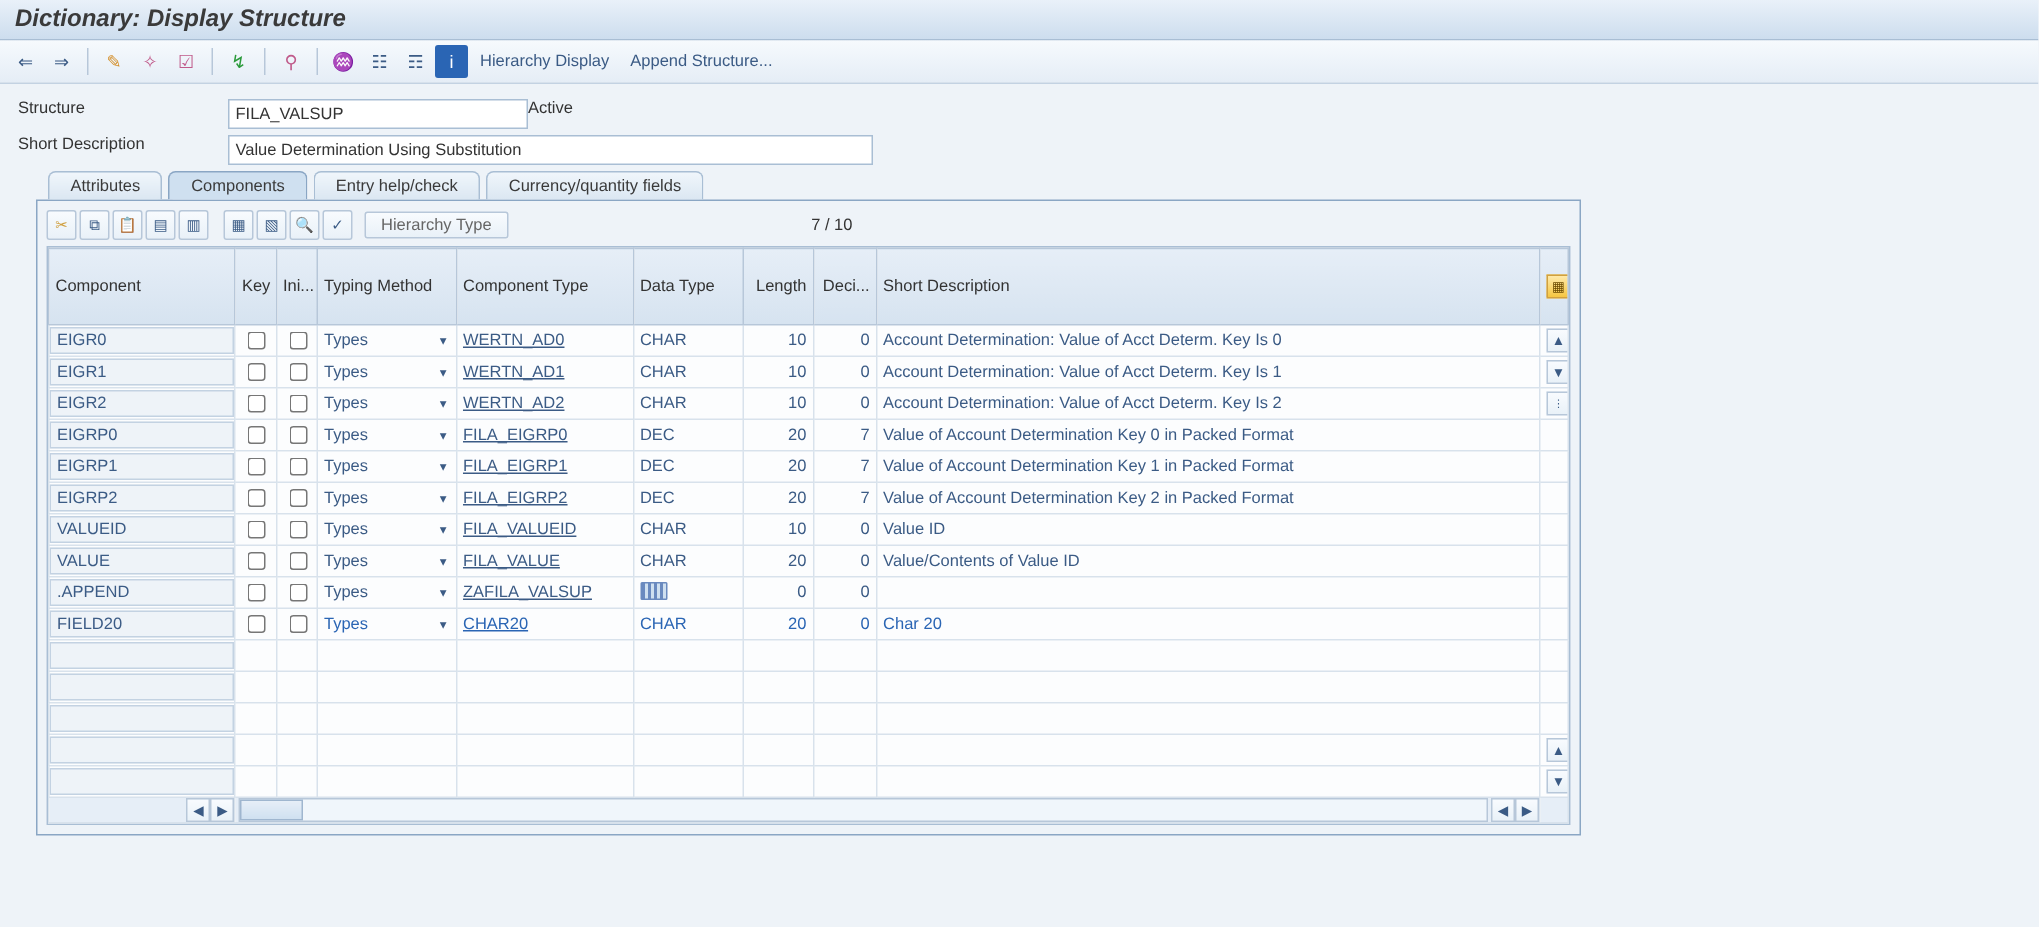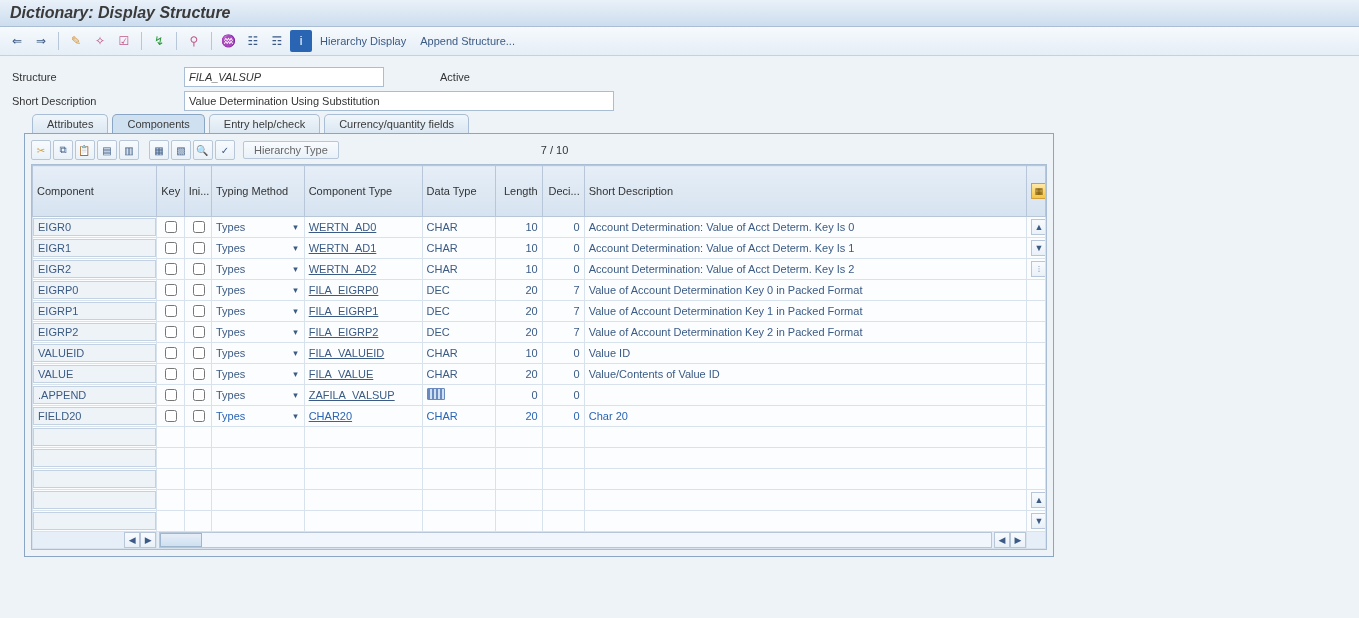--- a/index.html
+++ b/index.html
@@ -64,42 +64,40 @@
   
   .workarea {
     background: #eef3f8;
     padding: 10px 12px 0 12px;
     height: calc(100% - 26px - 28px);
     box-sizing: border-box;
   }
 
   .form-row {
     display: flex;
-    align-items: center;
     height: 22px;
     margin-bottom: 2px;
-    gap: 32px;
   }
   .form-label {
     width: 140px;
     font-size: 11px;
     color: #333;
   }
   .form-input {
     border: 1px solid #a9bed4;
     background: #fff;
     height: 20px;
     padding: 0 4px;
     font-size: 11px;
     color: #333;
     box-sizing: border-box;
   }
-  .structure-field { width: 200px; font-style: italic; }
+  .structure-field { width: 200px; }
   .short-desc-field { width: 430px; }
-  .status-text { margin-left: 24px; color: #333; }
+  .status-text { margin-left: 0; color: #333; }
 
   
   .tabstrip {
     display: flex;
     gap: 4px;
     margin-left: 20px;
   }
   .tab {
     padding: 3px 14px;
     border: 1px solid #a9bed4;

